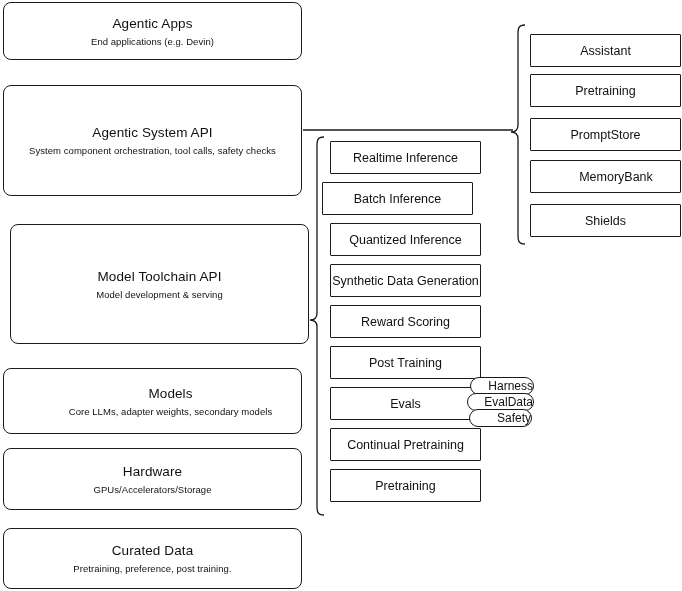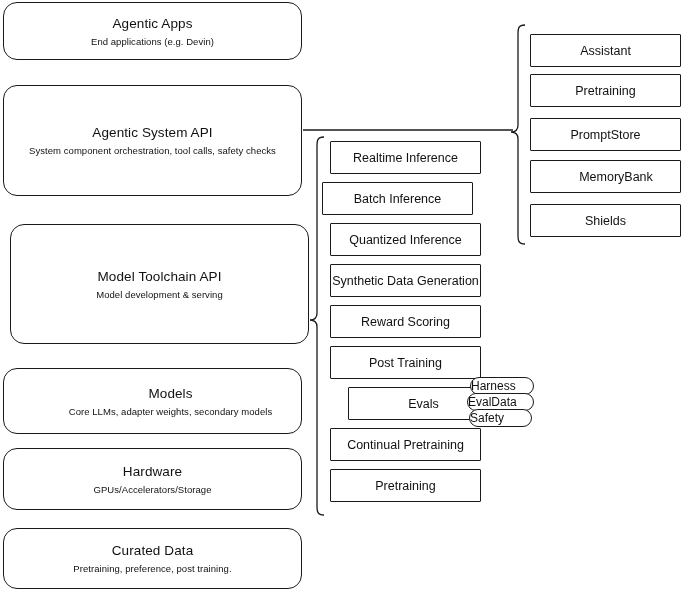--- a/index.html
+++ b/index.html
@@ -17,21 +17,21 @@
     height: 591px;
     background: #ffffff;
     overflow: hidden;
   }
 
   
   .rbox {
     position: absolute;
     box-sizing: border-box;
     border: 1.3px solid #1a1a1a;
-    border-radius: 14px;
+    border-radius: 8px;
     background: #ffffff;
     display: flex;
     flex-direction: column;
     align-items: center;
     justify-content: center;
     text-align: center;
   }
 
   
   .layer-title {
@@ -63,21 +63,21 @@
 
   
   .pill {
     position: absolute;
     box-sizing: border-box;
     border: 1.3px solid #1a1a1a;
     border-radius: 999px;
     background: #ffffff;
     display: flex;
     align-items: center;
-    justify-content: flex-start;
+    justify-content: flex-end;
     height: 18px;
   }
   .pill-label {
     font-size: 12px;
     line-height: 14px;
     color: #111111;
     white-space: nowrap;
   }
 
   
@@ -141,21 +141,21 @@
   </div>
   <div class="rbox cap" style="left:330px; top:264px; width:151px;">
     <div class="cap-label">Synthetic Data Generation</div>
   </div>
   <div class="rbox cap" style="left:330px; top:305px; width:151px;">
     <div class="cap-label">Reward Scoring</div>
   </div>
   <div class="rbox cap" style="left:330px; top:346px; width:151px;">
     <div class="cap-label">Post Training</div>
   </div>
-  <div class="rbox cap" style="left:348px; top:387px; width:151px;justify-content:center;">
+  <div class="rbox cap" style="left:330px; top:387px; width:151px;justify-content:center;">
     <div class="cap-label">Evals</div>
   </div>
   <div class="rbox cap" style="left:330px; top:428px; width:151px;">
     <div class="cap-label">Continual Pretraining</div>
   </div>
   <div class="rbox cap" style="left:330px; top:469px; width:151px;">
     <div class="cap-label">Pretraining</div>
   </div>
 
   <div class="pill" style="left:470px; top:377px; width:64px;">

